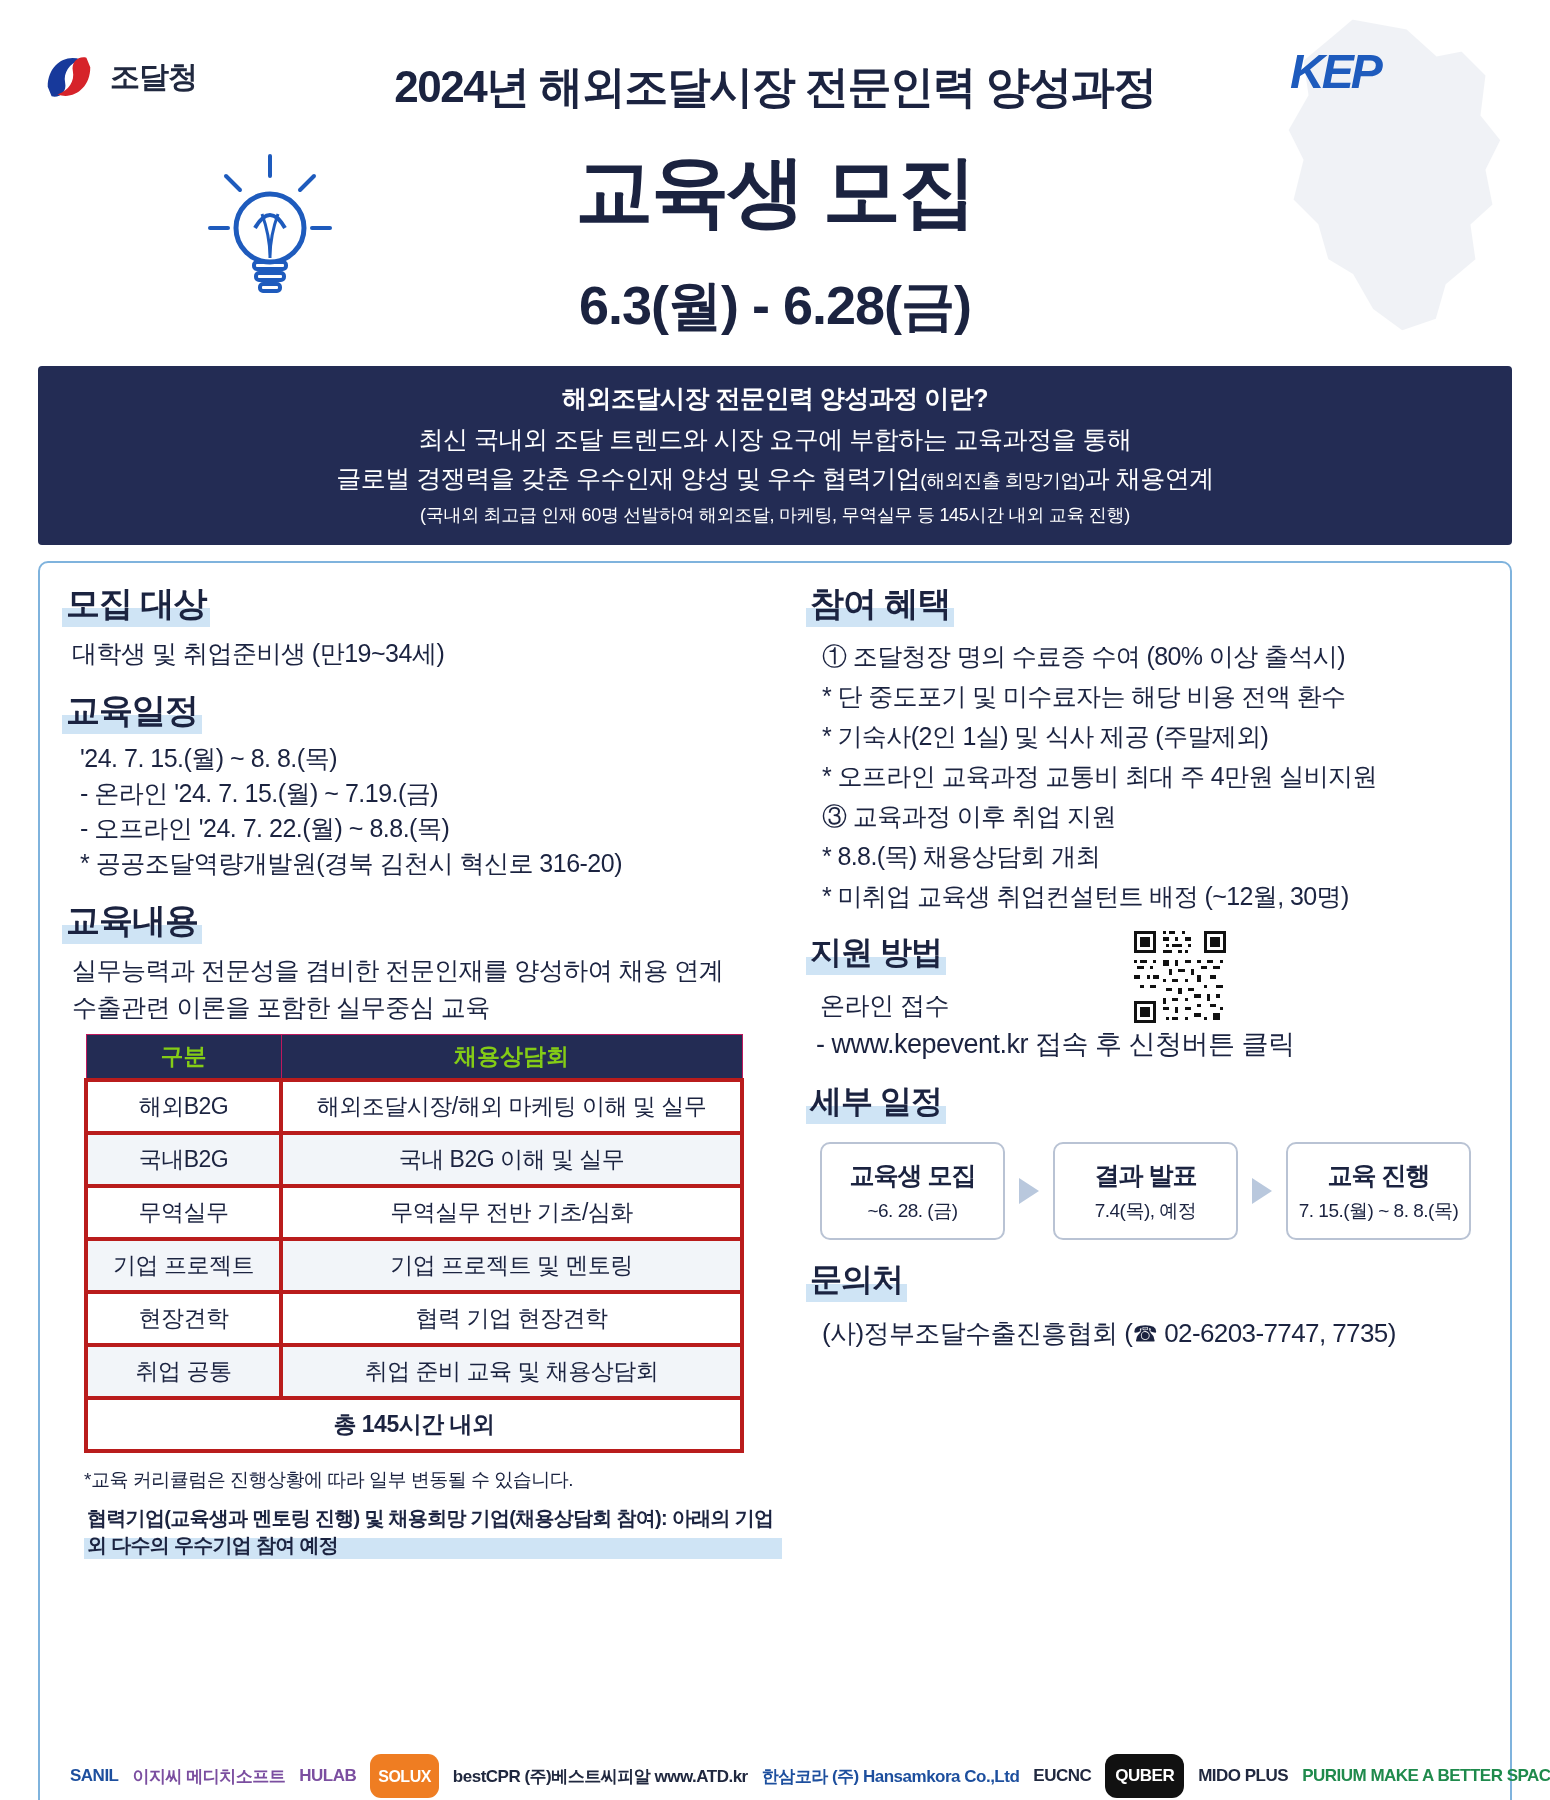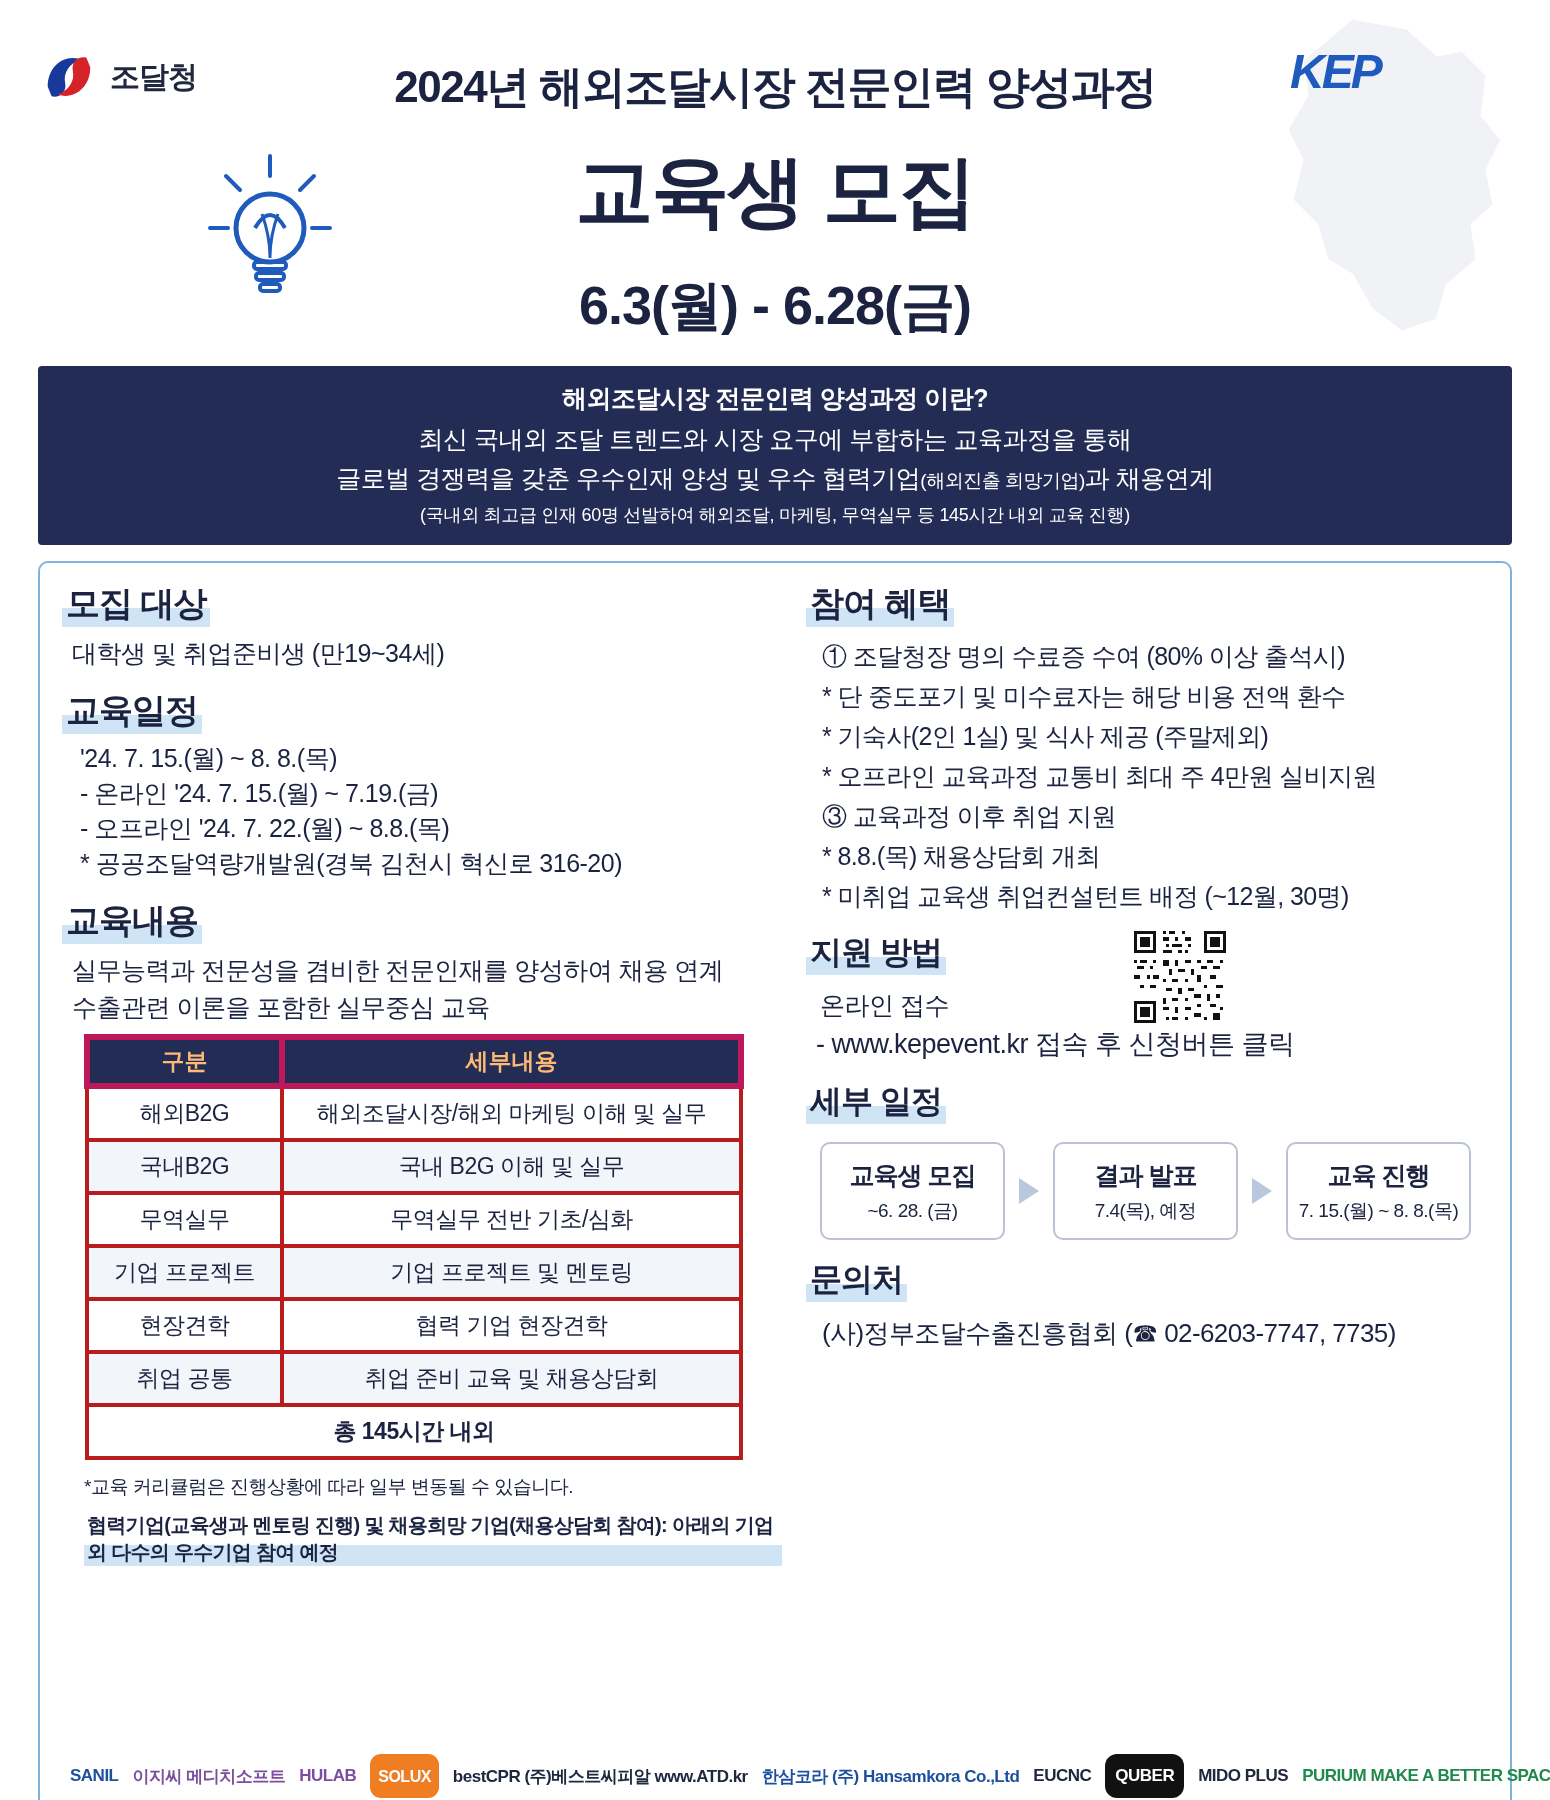--- a/index.html
+++ b/index.html
@@ -125,22 +125,22 @@
   .block { margin-bottom:18px; }
 
   
   table.curr {
     margin:10px 0 0 22px;
     border-collapse:collapse;
     width:660px;
     font-size:23px;
   }
   table.curr th {
-    background:#232c54; color:#fdba74; font-weight:bold;
-    padding:6px 4px; border:6px solid #be185d;
+    background:#232c54; color:#84cc16; font-weight:bold;
+    padding:6px 4px; border:1px solid #be185d;
   }
   table.curr td {
     padding:9px 4px; text-align:center; border:4px solid #b91c1c;
     letter-spacing:-.5px;
   }
   table.curr tr:nth-child(odd) td { background:#ffffff; }
   table.curr tr:nth-child(even) td { background:#f2f5f9; }
   table.curr td.total {
     background:#e3e7ee; font-weight:bold;
   }
@@ -277,21 +277,21 @@
 
       <div class="block">
         <div class="sec-title">교육내용</div>
         <div class="line">실무능력과 전문성을 겸비한 전문인재를 양성하여 채용 연계</div>
         <div class="line">수출관련 이론을 포함한 실무중심 교육</div>
 
         <table class="curr">
           <thead>
             <tr>
               <th class="col1">구분</th>
-              <th>세부내용</th>
+              <th>채용상담회</th>
             </tr>
           </thead>
           <tbody>
             <tr>
               <td>해외B2G</td>
               <td>해외조달시장/해외 마케팅 이해 및 실무</td>
             </tr>
             <tr>
               <td>국내B2G</td>
               <td>국내 B2G 이해 및 실무</td>

